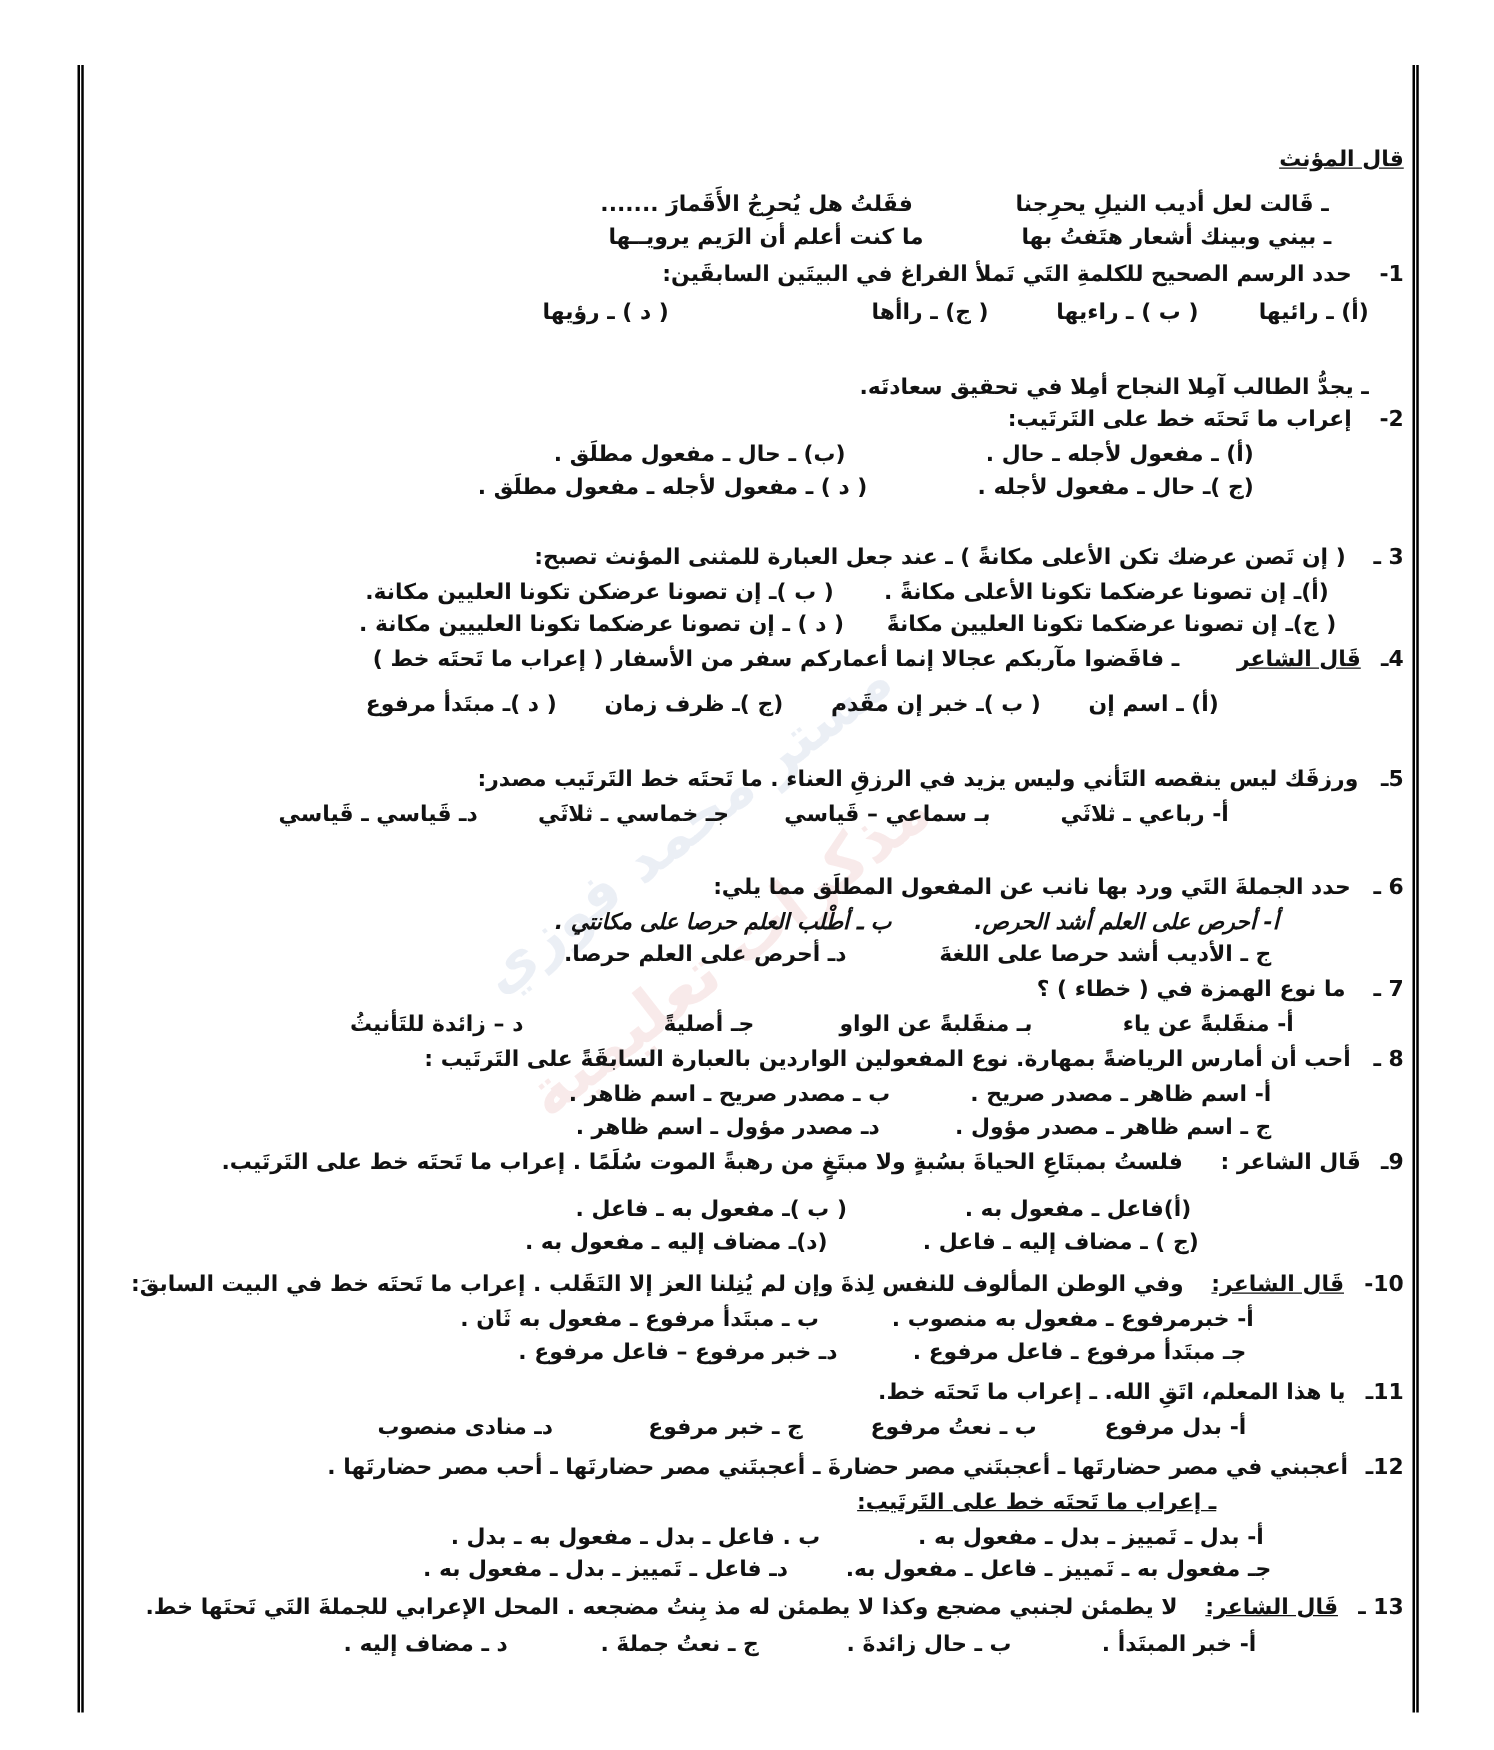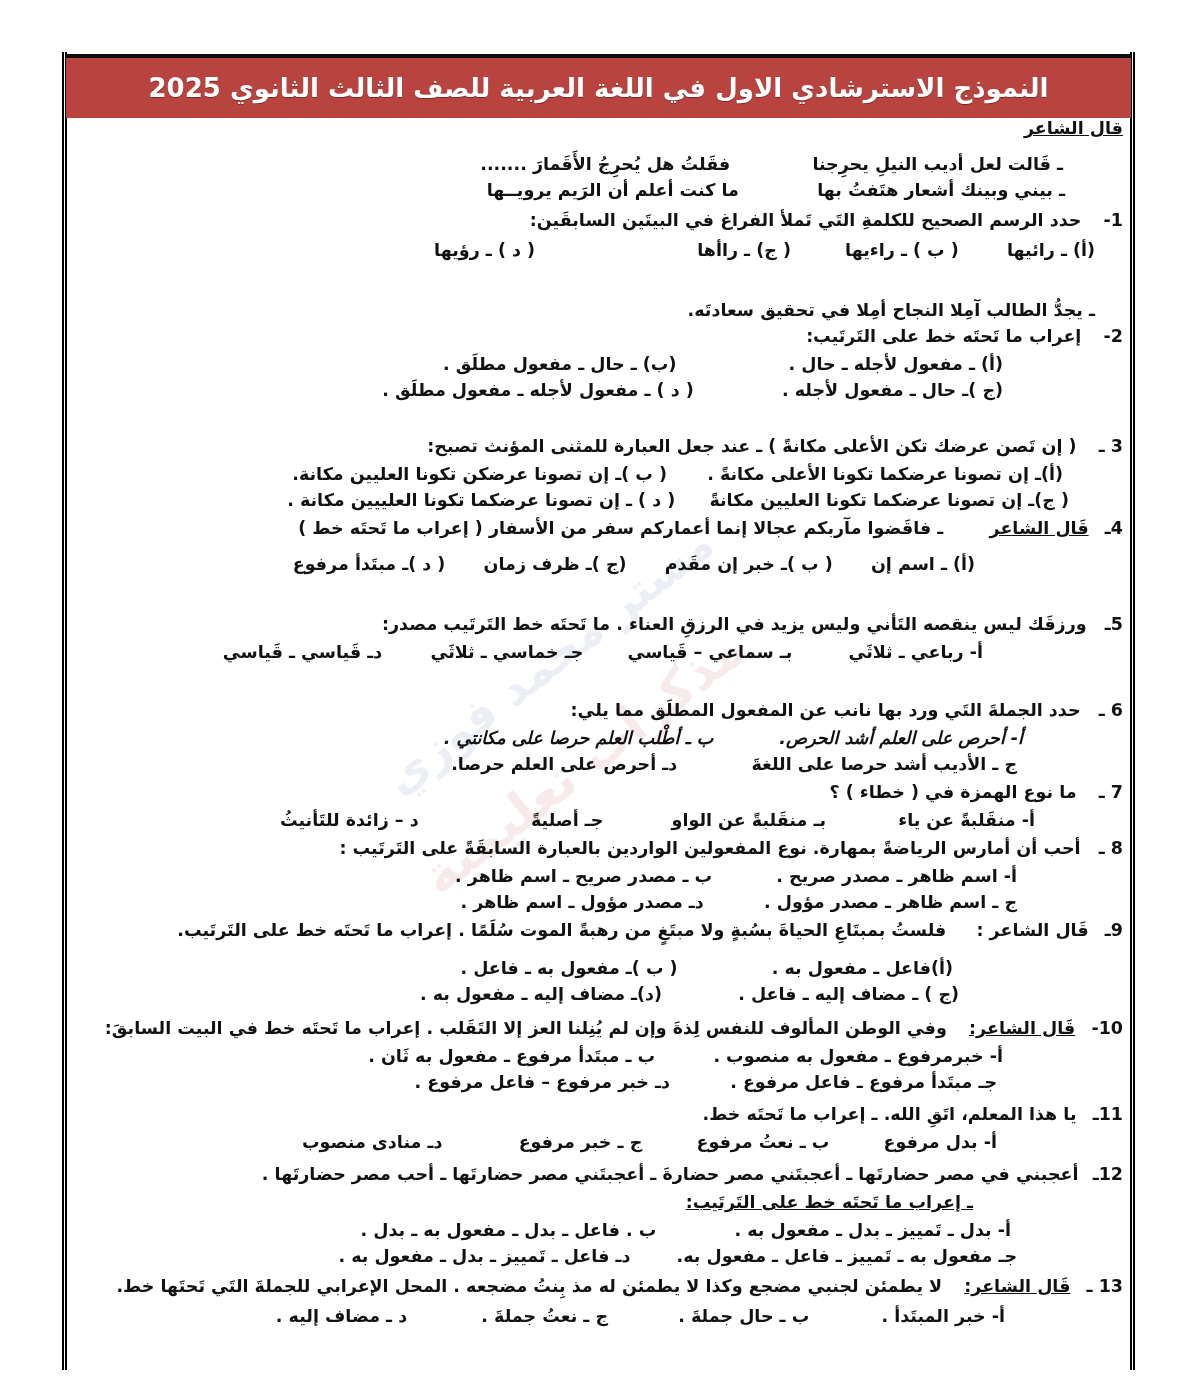--- a/index.html
+++ b/index.html
@@ -86,33 +86,30 @@
   .row{position:absolute;white-space:nowrap;}
   .sp{display:inline-block;}
 </style>
 </head>
 <body>
 
 <div class="page">
 
   <div class="frame"></div>
 
-  <div class="banner">
-    <div class="banner-title">النموذج الاسترشادي الاول في اللغة العربية للصف الثالث الثانوي 2025</div>
-  </div>
 
   <div class="watermark">
     <div class="wm-text">مستر محمد فوزي</div>
     <div class="wm-text2">مذكرات تعليمية</div>
   </div>
 
   <div class="content">
 
     <div class="row" style="right:0;top:0;">
-      <span class="u">قال الشاعر</span>
+      <span class="u">قال المؤنث</span>
     </div>
 
     <div class="row" style="right:60px;top:36px;">
       <span>ـ قَالت لعل أديب النيلِ يحرِجنا</span>
       <span class="sp" style="width:70px;"></span>
       <span>فقَلتُ هل يُحرِجُ الأَقَمارَ .......</span>
     </div>
     <div class="row" style="right:58px;top:62px;">
       <span>ـ  بيني وبينك أشعار هتَفتُ بها</span>
       <span class="sp" style="width:66px;"></span>
@@ -321,21 +318,21 @@
     <div class="row" style="right:0;top:1158px;">
       <span>13 ـ</span>
       <span class="sp" style="width:4px;"></span>
       <span class="u">قَال الشاعر:</span>
       <span class="sp" style="width:10px;"></span>
       <span>لا يطمئن لجنبي مضجع وكذا       لا يطمئن له مذ بِنتُ مضجعه .     المحل الإعرابي للجملةَ التَي تَحتَها خط.</span>
     </div>
     <div class="row" style="right:118px;top:1188px;">
       <span>أ-   خبر المبتَدأ .</span>
       <span class="sp" style="width:60px;"></span>
-      <span>ب ـ حال جملةَ .</span>
+      <span>ب ـ حال زائدةَ .</span>
       <span class="sp" style="width:58px;"></span>
       <span>ج  ـ نعتُ جملةَ .</span>
       <span class="sp" style="width:62px;"></span>
       <span>د ـ مضاف إليه .</span>
     </div>
 
   </div>
 </div>
 
 </body></html>

